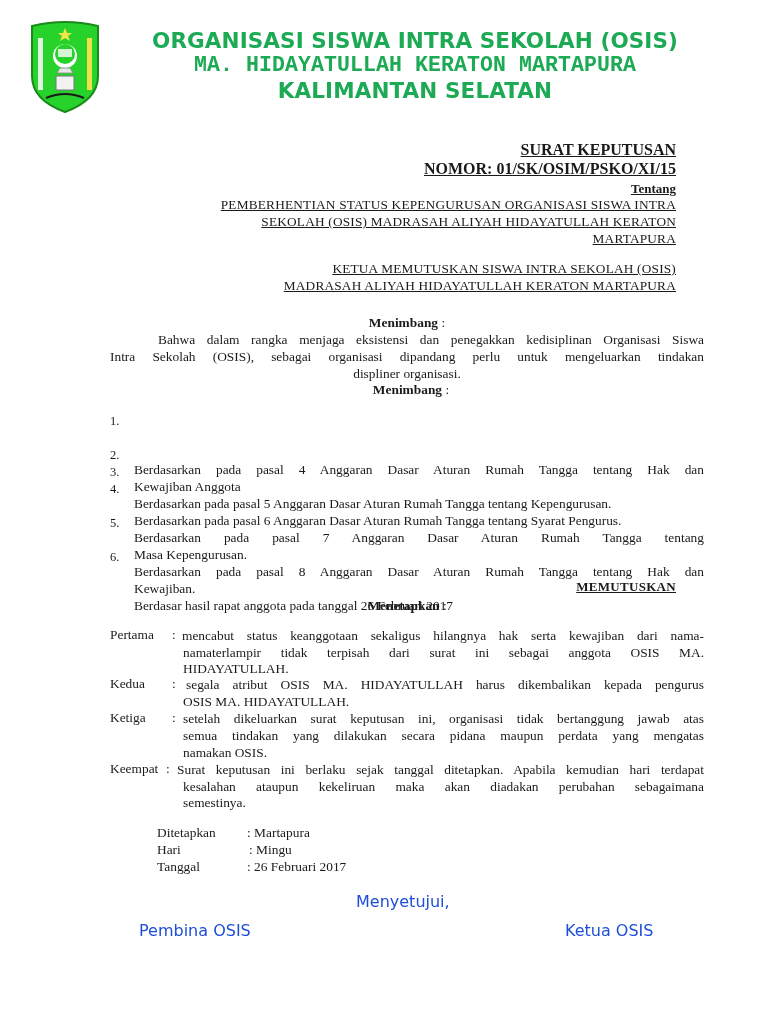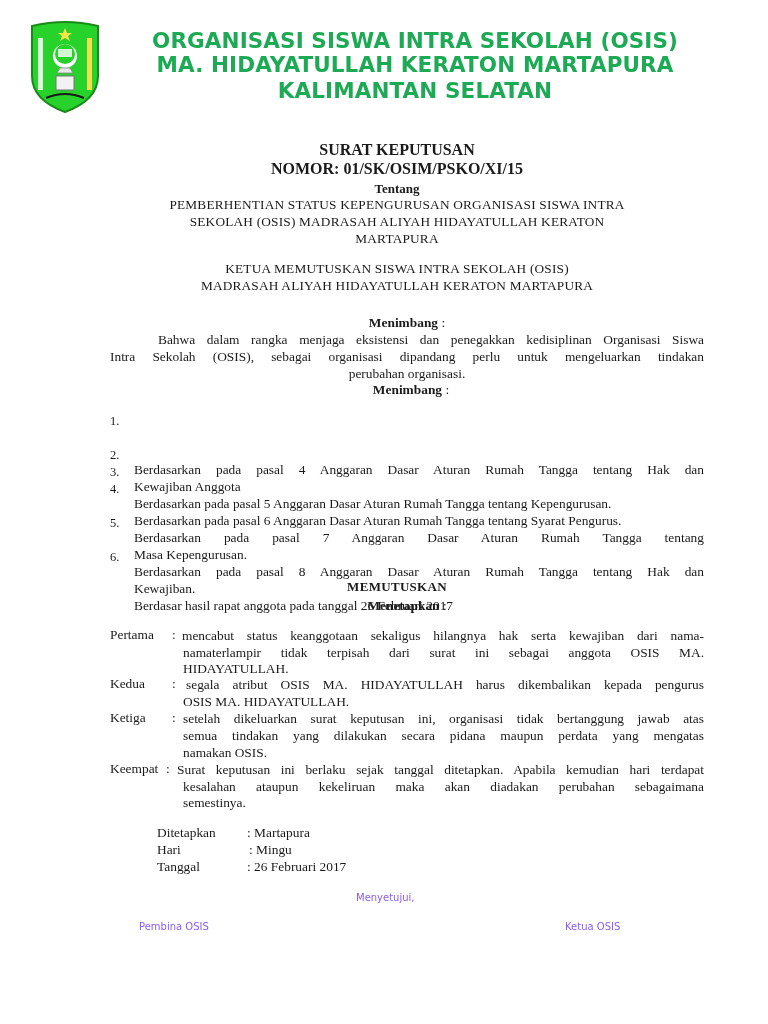--- a/index.html
+++ b/index.html
@@ -3,72 +3,72 @@
 <meta charset="utf-8">
 <style>
   html, body { margin:0; padding:0; background:#ffffff; }
   body { width:768px; height:1024px; position:relative; overflow:hidden; font-family:"Liberation Serif", serif; color:#1a1a1a; }
   .abs { position:absolute; }
 
   
   #logo { left:28px; top:18px; width:74px; height:96px; }
   .kop { position:absolute; left:110px; width:610px; text-align:center; font-family:"DejaVu Sans", sans-serif; font-weight:bold; color:#1daa55; font-size:21.5px; line-height:26px; letter-spacing:0.1px; }
 
-  .center { position:absolute; left:92px; width:610px; text-align:center; }
+  .center { position:absolute; left:66px; width:610px; text-align:right;text-decoration:underline; }
   .title1 { font-weight:bold; font-size:16px; }
   .small-b { font-weight:bold; font-size:13px; }
   .cap { font-size:13.3px; letter-spacing:0.2px; line-height:17px; }
 
   .line { position:absolute; left:110px; width:594px; font-size:13.4px; line-height:17px;text-align:center; }
   .just { text-align:justify; text-align-last:justify; }
   .b { font-weight:bold; }
 
   .li-num { position:absolute; left:110px; font-size:12.5px; }
   .li-txt { position:absolute; left:134px; width:570px; font-size:13.4px; line-height:17px;margin-top:48px; }
 
   .lbl { position:absolute; left:110px; font-size:13.4px; }
   .col { position:absolute; font-size:13.4px; }
   .body-txt { position:absolute; left:183px; width:521px; font-size:13.4px; line-height:17px; }
 
-  .sans { font-family:"DejaVu Sans", sans-serif; font-size:10px; color:#8b5cf6; }
+  .sans { font-family:"DejaVu Sans", sans-serif; font-size:16px; color:#1d4ed8; }
 </style>
 </head>
 <body>
 
 <div class="abs" id="logo">
   <svg width="74" height="96" viewBox="0 0 74 96">
     <path d="M4 8 Q37 0 70 8 L70 58 Q70 82 37 94 Q4 82 4 58 Z" fill="#27d22a" stroke="#1a8a1a" stroke-width="2"></path>
     <rect x="10" y="20" width="5" height="52" fill="#ffffff" opacity="0.85"></rect>
     <rect x="59" y="20" width="5" height="52" fill="#f2e04a"></rect>
     <polygon points="37,10 39,15 44,15 40,18 42,23 37,20 32,23 34,18 30,15 35,15" fill="#f4e64a"></polygon>
     <circle cx="37" cy="38" r="12" fill="#ffffff"></circle>
     <circle cx="37" cy="36" r="10" fill="#27d22a"></circle>
     <rect x="30" y="31" width="14" height="8" fill="#ffffff" opacity="0.8"></rect>
     <rect x="28" y="58" width="18" height="14" fill="#f2f2f2" stroke="#777" stroke-width="1"></rect>
     <polygon points="29,55 45,55 42,50 32,50" fill="#e8e8e8" stroke="#888" stroke-width="0.8"></polygon>
     <path d="M18 80 Q37 72 56 80" stroke="#1a1a1a" stroke-width="2" fill="none"></path>
   </svg>
 </div>
 <div class="kop" style="top:28px;">ORGANISASI SISWA INTRA SEKOLAH (OSIS)</div>
-<div class="kop" style="top:52px;">MA. HIDAYATULLAH KERATON MARTAPURA</div>
+<div class="kop" style="top:52px;font-family:Liberation Mono, monospace;">MA. HIDAYATULLAH KERATON MARTAPURA</div>
 <div class="kop" style="top:78px;">KALIMANTAN SELATAN</div>
 
 <div class="center title1" style="top:141px;">SURAT KEPUTUSAN</div>
 <div class="center title1" style="top:160px;">NOMOR: 01/SK/OSIM/PSKO/XI/15</div>
 <div class="center small-b" style="top:181px;">Tentang</div>
 <div class="center cap" style="top:196px;">PEMBERHENTIAN STATUS KEPENGURUSAN ORGANISASI SISWA INTRA</div>
 <div class="center cap" style="top:213px;">SEKOLAH (OSIS) MADRASAH ALIYAH HIDAYATULLAH KERATON</div>
 <div class="center cap" style="top:230px;">MARTAPURA</div>
 <div class="center cap" style="top:260px;">KETUA MEMUTUSKAN SISWA INTRA SEKOLAH (OSIS)</div>
 <div class="center cap" style="top:277px;">MADRASAH ALIYAH HIDAYATULLAH KERATON MARTAPURA</div>
 
 <div class="line" style="top:314px;"><span class="b">Menimbang</span><span> :</span></div>
 <div class="line just" style="top:331px; left:158px; width:546px;">Bahwa dalam rangka menjaga eksistensi dan penegakkan kedisiplinan Organisasi Siswa</div>
 <div class="line just" style="top:348px;">Intra Sekolah (OSIS), sebagai organisasi dipandang perlu untuk mengeluarkan tindakan</div>
-<div class="line" style="top:365px;">perubahan organisasi.</div>
+<div class="line" style="top:365px;">displiner organisasi.</div>
 <div class="line" style="top:381px; left:114px;"><span class="b">Menimbang</span><span> :</span></div>
 
 <div class="li-num" style="top:414px;">1.</div>
 <div class="li-txt just" style="top:413px;">Berdasarkan pada pasal 4 Anggaran Dasar Aturan Rumah Tangga tentang Hak dan</div>
 <div class="li-txt" style="top:430px;">Kewajiban Anggota</div>
 
 <div class="li-num" style="top:448px;">2.</div>
 <div class="li-txt" style="top:447px;">Berdasarkan pada pasal 5 Anggaran Dasar Aturan Rumah Tangga tentang Kepengurusan.</div>
 
 <div class="li-num" style="top:465px;">3.</div>

